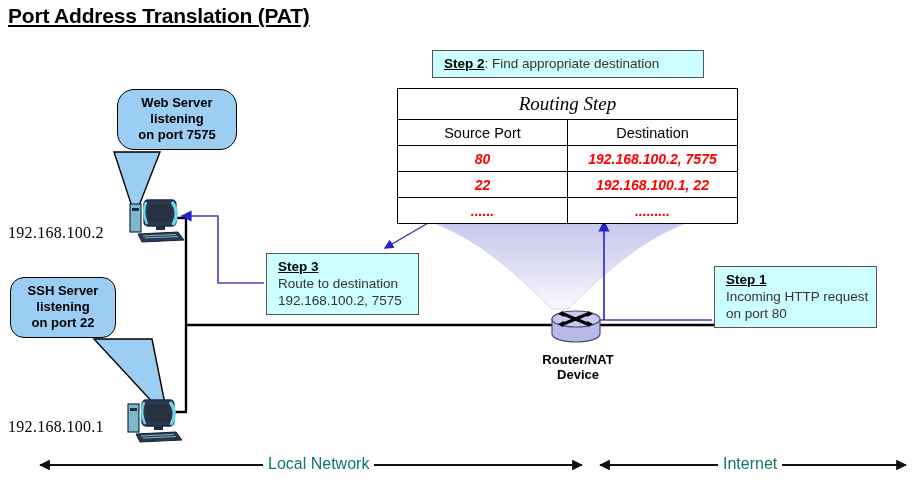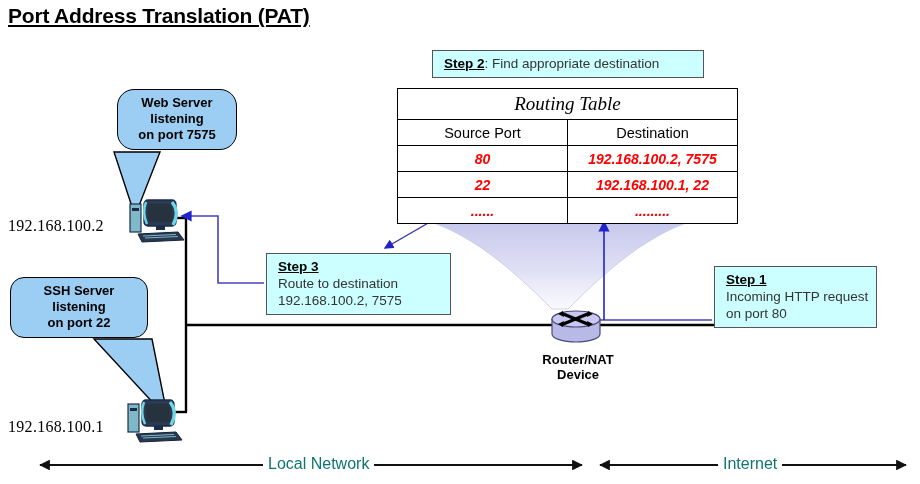--- a/index.html
+++ b/index.html
@@ -178,21 +178,21 @@
         <stop offset="100%" stop-color="#F2F2FC" stop-opacity="0.5"></stop>
       </linearGradient>
     </defs>
     <path d="M 68,2 C 130,10 180,55 222,97 L 238,97 C 280,55 330,10 392,2 Z" fill="url(#funnelGrad)" stroke="#C6C6E6" stroke-width="0.8"></path>
   </svg>
 
   <div class="abs" id="routing-table">
     <table>
       <tbody>
         <tr>
-          <td class="rt-title" colspan="2">Routing Table</td>
+          <td class="rt-title" colspan="2">Routing Step</td>
         </tr>
         <tr>
           <td class="rt-head rt-col-div rt-col1">Source Port</td>
           <td class="rt-head">Destination</td>
         </tr>
         <tr>
           <td class="rt-cell rt-col-div rt-col1">80</td>
           <td class="rt-cell">192.168.100.2, 7575</td>
         </tr>
         <tr>
@@ -206,21 +206,21 @@
       </tbody>
     </table>
   </div>
 
   <div class="abs step-box" style="left:432px; top:50px; width:272px;">
     <span class="step-inline">
       <span class="step-tag">Step 2</span><span>: Find appropriate destination</span>
     </span>
   </div>
 
-  <div class="abs step-box" style="left:266px; top:253px; width:185px;">
+  <div class="abs step-box" style="left:266px; top:253px; width:153px;">
     <span class="step-line step-tag">Step 3</span>
     <span class="step-line">Route to destination</span>
     <span class="step-line">192.168.100.2, 7575</span>
   </div>
 
   <div class="abs step-box" style="left:714px; top:266px; width:163px;">
     <span class="step-line step-tag">Step 1</span>
     <span class="step-line">Incoming HTTP request</span>
     <span class="step-line">on port 80</span>
   </div>
@@ -246,21 +246,21 @@
   </svg>
   <div class="abs bubble" style="left:117px; top:89px; width:120px;border-radius:17px;">
     <span class="bubble-line">Web Server</span>
     <span class="bubble-line">listening</span>
     <span class="bubble-line">on port 7575</span>
   </div>
 
   <svg class="abs tail" style="left:90px; top:337px;" width="110" height="90">
     <path d="M 4,2 L 62,2 L 78,82 Z" fill="#9CCDF2" stroke="#000000" stroke-width="1.4"></path>
   </svg>
-  <div class="abs bubble" style="left:10px; top:277px; width:138px;">
+  <div class="abs bubble" style="left:10px; top:277px; width:106px;">
     <span class="bubble-line">SSH Server</span>
     <span class="bubble-line">listening</span>
     <span class="bubble-line">on port 22</span>
   </div>
 
   <svg class="abs" style="left:128px; top:192px; z-index:7;" width="62" height="52">
 
     <rect x="2" y="12" width="11" height="28" fill="#7FB8C9" stroke="#1A2C4A" stroke-width="1.2"></rect>
     <rect x="4" y="16" width="7" height="3" fill="#1A2C4A"></rect>
 
@@ -269,21 +269,21 @@
 
     <path d="M 44,10 Q 52,20 45,33" stroke="#6FD6E8" stroke-width="3.2" fill="none"></path>
     <path d="M 18,10 Q 14,21 19,32" stroke="#6FD6E8" stroke-width="2.4" fill="none"></path>
 
     <rect x="28" y="34" width="9" height="4" fill="#1A2C4A"></rect>
 
     <path d="M 10,42 L 50,40 L 56,48 L 14,50 Z" fill="#27384F" stroke="#16233A" stroke-width="1"></path>
     <path d="M 15,44 L 48,42.5" stroke="#7FB8C9" stroke-width="1.2"></path>
     <path d="M 17,46 L 50,44.5" stroke="#7FB8C9" stroke-width="1.2"></path>
   </svg>
-  <div class="abs ip-label" style="left:8px; top:217px;">192.168.100.2</div>
+  <div class="abs ip-label" style="left:8px; top:224px;">192.168.100.2</div>
 
   <svg class="abs" style="left:126px; top:392px; z-index:7;" width="62" height="52">
     <rect x="2" y="12" width="11" height="28" fill="#7FB8C9" stroke="#1A2C4A" stroke-width="1.2"></rect>
     <rect x="4" y="16" width="7" height="3" fill="#1A2C4A"></rect>
     <rect x="16" y="8" width="32" height="26" rx="4" fill="#2B3A52" stroke="#1A2C4A" stroke-width="1.3"></rect>
     <rect x="20" y="12" width="24" height="18" rx="2" fill="#27323F"></rect>
     <path d="M 44,10 Q 52,20 45,33" stroke="#6FD6E8" stroke-width="3.2" fill="none"></path>
     <path d="M 18,10 Q 14,21 19,32" stroke="#6FD6E8" stroke-width="2.4" fill="none"></path>
     <rect x="28" y="34" width="9" height="4" fill="#1A2C4A"></rect>
     <path d="M 10,42 L 50,40 L 56,48 L 14,50 Z" fill="#27384F" stroke="#16233A" stroke-width="1"></path>

